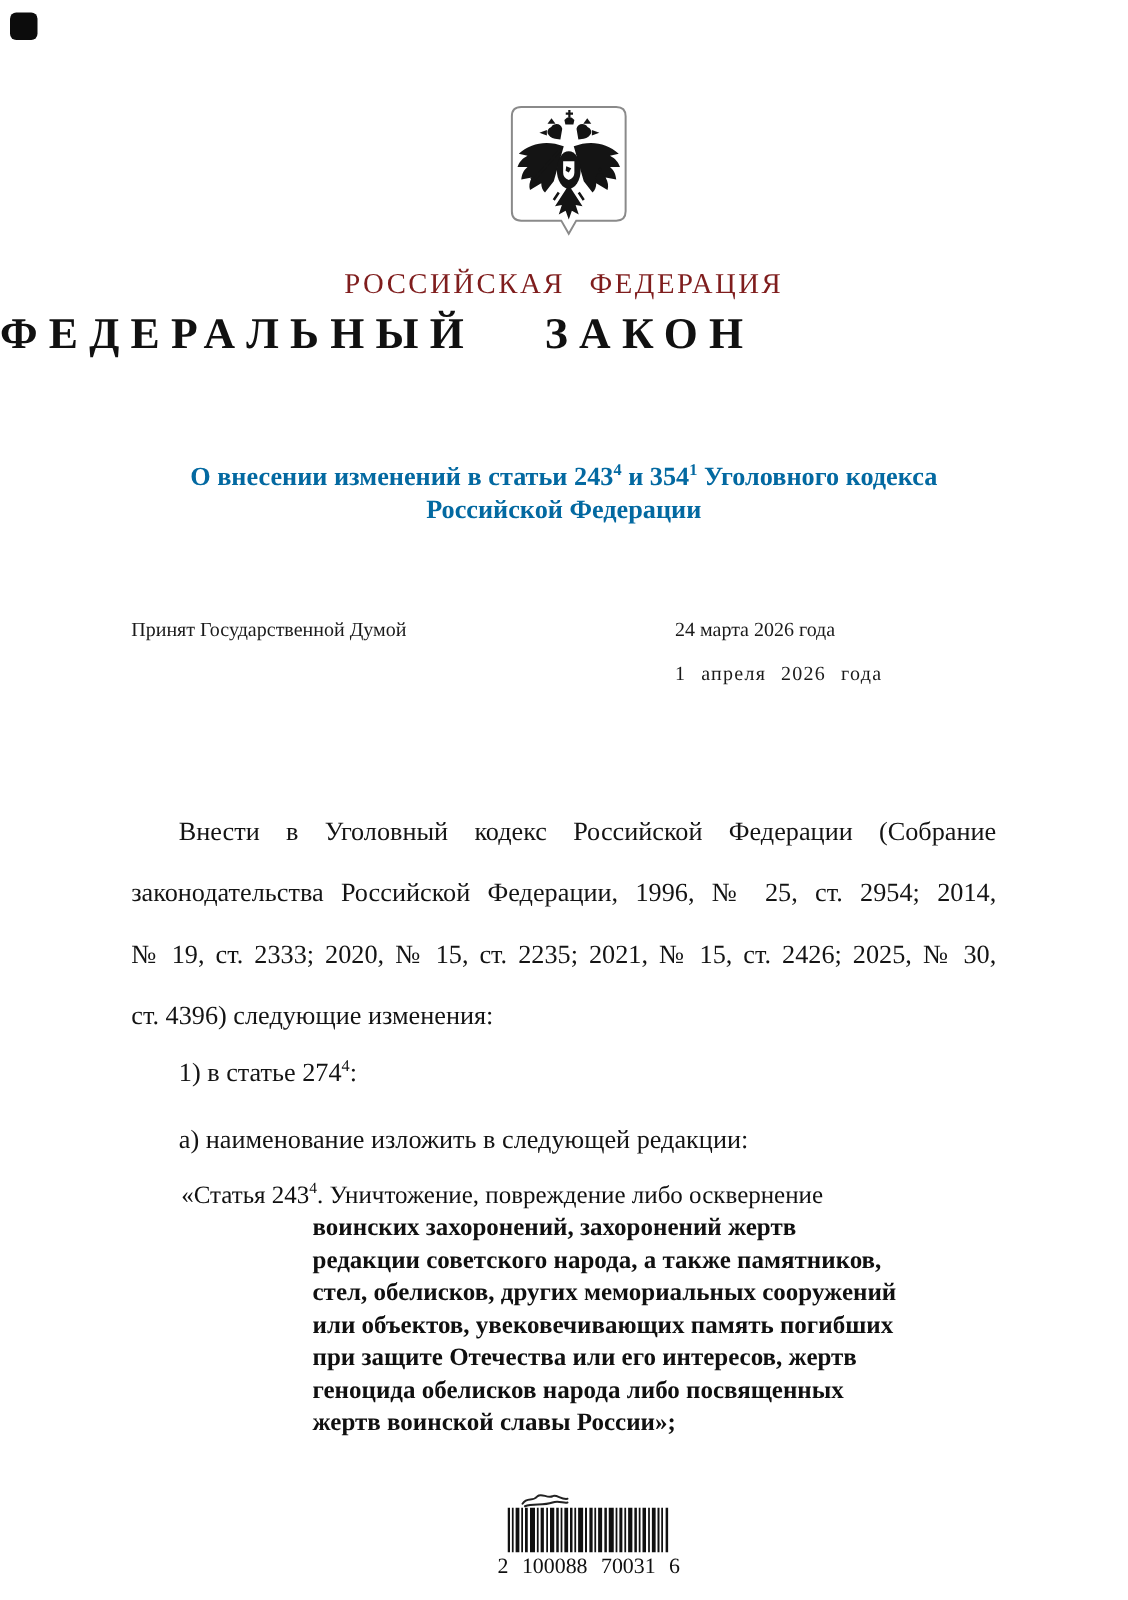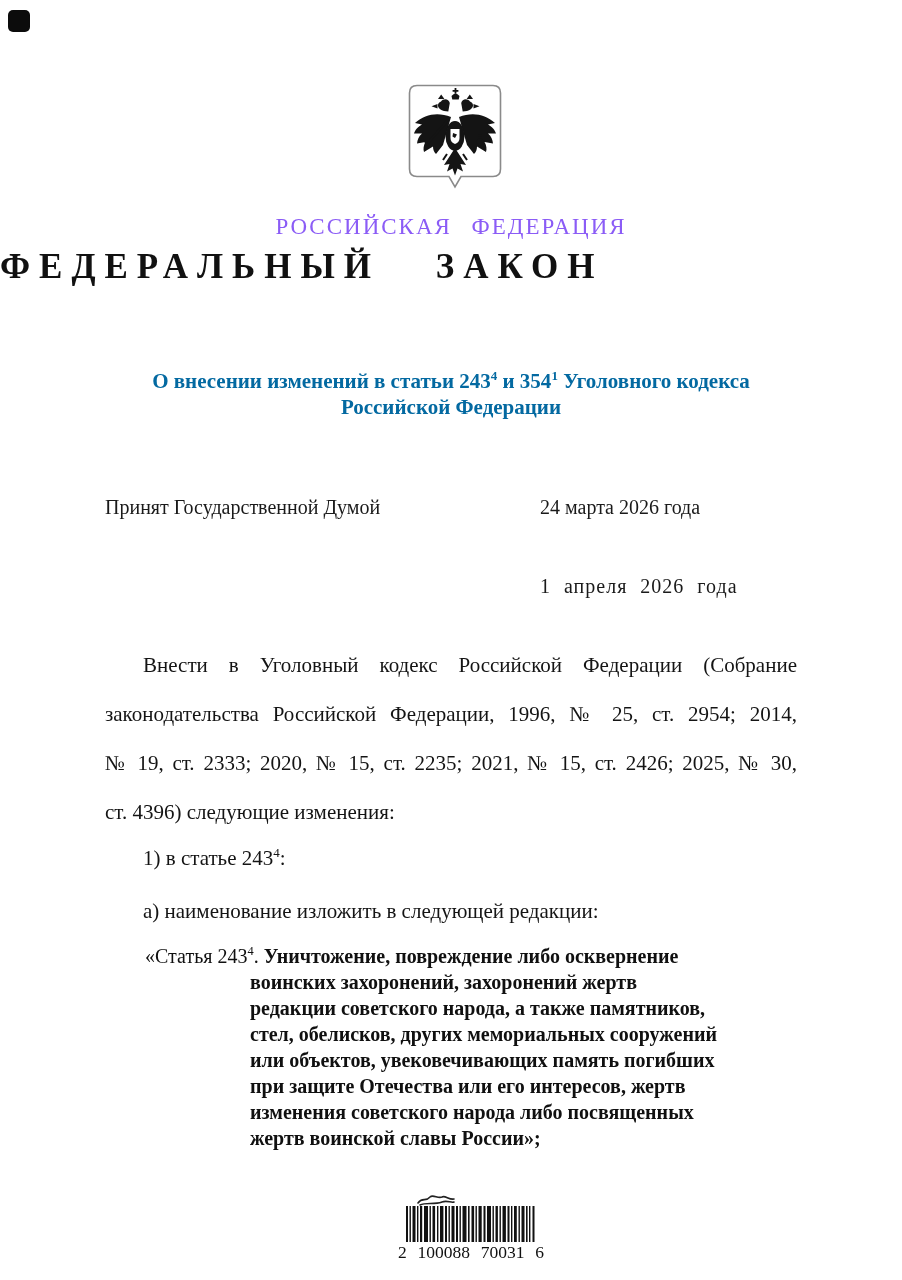--- a/index.html
+++ b/index.html
@@ -9,53 +9,53 @@
   }
   
   .corner-mark { position:absolute; left:8px; top:10px; width:22px; height:22px;
     background:#0c0c0c; border-radius:5px; }
 
   
   .emblem-box { position:absolute; left:408px; top:84px; width:94px; height:110px; }
 
   
   .country { position:absolute; left:0; top:214px; width:100%; text-align:center;
-    font-size:23px; letter-spacing:2px; word-spacing:12px; color:#8b5cf6; }
+    font-size:23px; letter-spacing:2px; word-spacing:12px; color:#7f1d1d; }
   .doctype { position:absolute; left:0; top:247px; width:100%; text-align:left;
     font-size:35px; font-weight:bold; letter-spacing:9px; word-spacing:38px; color:#111; }
 
   
   .law-title { position:absolute; left:100px; top:368px; width:702px; text-align:center;
     font-size:21px; font-weight:bold; line-height:26px; color:#0369a1; }
   sup { font-size:0.62em; vertical-align:super; line-height:0; }
 
   
-  .adopt-row { position:absolute; left:105px; width:692px; font-size:20px; color:#1a1a1a; }
+  .adopt-row { position:absolute; left:105px; width:692px; font-size:16px; color:#1a1a1a; }
   .adopt-row .date { position:absolute; left:435px; top:0; }
   .adopt-row.r1 { top:496px; }
   .adopt-row.r2 { top:531px; letter-spacing:0.5px; }
-  .adopt-row.r2 .date { word-spacing:7px; letter-spacing:1px;margin-top:44px; }
+  .adopt-row.r2 .date { word-spacing:7px; letter-spacing:1px; }
 
   
   .para { position:absolute; left:105px; top:641px; width:692px; font-size:21px; color:#141414; }
   .para .line { display:block; line-height:49px; white-space:nowrap; }
   .para .line.just { text-align:justify; text-align-last:justify; white-space:normal; }
   .para .line.indent { text-indent:38px; }
 
   .clause { position:absolute; left:105px; width:692px; font-size:21px; text-indent:38px; color:#141414; }
   .clause.c1 { top:846px; }
   .clause.c2 { top:899px; }
 
   
   .quote { position:absolute; left:145px; top:943px; width:660px; font-size:20px;
     line-height:26px; color:#101010; }
   .quote .q-line { padding-left:105px; font-weight:bold; }
   .quote .q-line.first { padding-left:0; }
   .quote .lead { font-weight:normal; }
-  .quote .lead-bold { font-weight:bold; }
+  .quote .lead-bold { font-weight:normal; }
 
   
   .barcode-wrap { position:absolute; left:398px; top:1193px; width:150px; height:75px; }
   .barcode-squiggle { position:absolute; left:18px; top:0; }
   .barcode-bars { position:absolute; left:8px; top:13px; }
   .barcode-digits { position:absolute; left:0; top:49px; width:146px; font-size:17.5px;
     color:#111; font-family:"Liberation Serif", serif; display:flex; justify-content:space-between; }
 </style>
 </head>
 <body>
@@ -124,34 +124,34 @@
   </div>
 
   <div class="para">
     <span class="line just indent">Внести в Уголовный кодекс Российской Федерации (Собрание</span>
     <span class="line just">законодательства Российской Федерации, 1996, № 25, ст. 2954; 2014,</span>
     <span class="line just">№ 19, ст. 2333; 2020, № 15, ст. 2235; 2021, № 15, ст. 2426; 2025, № 30,</span>
     <span class="line">ст. 4396) следующие изменения:</span>
   </div>
 
   <div class="clause c1">
-    <span>1) в статье 243</span><sup>4</sup><span>:</span>
+    <span>1) в статье 274</span><sup>4</sup><span>:</span>
   </div>
   <div class="clause c2">а) наименование изложить в следующей редакции:</div>
 
   <div class="quote">
     <div class="q-line first">
       <span class="lead"><span>«Статья 243</span><sup>4</sup><span>. </span></span><span class="lead-bold">Уничтожение, повреждение либо осквернение</span>
     </div>
     <div class="q-line">воинских захоронений, захоронений жертв</div>
     <div class="q-line">редакции советского народа, а также памятников,</div>
     <div class="q-line">стел, обелисков, других мемориальных сооружений</div>
     <div class="q-line">или объектов, увековечивающих память погибших</div>
     <div class="q-line">при защите Отечества или его интересов, жертв</div>
-    <div class="q-line">изменения советского народа либо посвященных</div>
+    <div class="q-line">геноцида обелисков народа либо посвященных</div>
     <div class="q-line">жертв воинской славы России»;</div>
   </div>
 
   <div class="barcode-wrap">
     <svg class="barcode-squiggle" width="40" height="14" viewBox="0 0 40 14">
       <path d="M2 10 C6 4 10 9 14 4 C17 1 22 6 26 4 C29 2 33 7 38 6 M4 12 C10 9 18 12 26 9 C31 7 35 10 38 9" stroke="#222" stroke-width="1.6" fill="none" stroke-linecap="round"></path>
     </svg>
     <svg class="barcode-bars" width="130" height="36" viewBox="0 0 130 36">
       <g fill="#111">
         <rect x="0" y="0" width="2" height="36"></rect>

